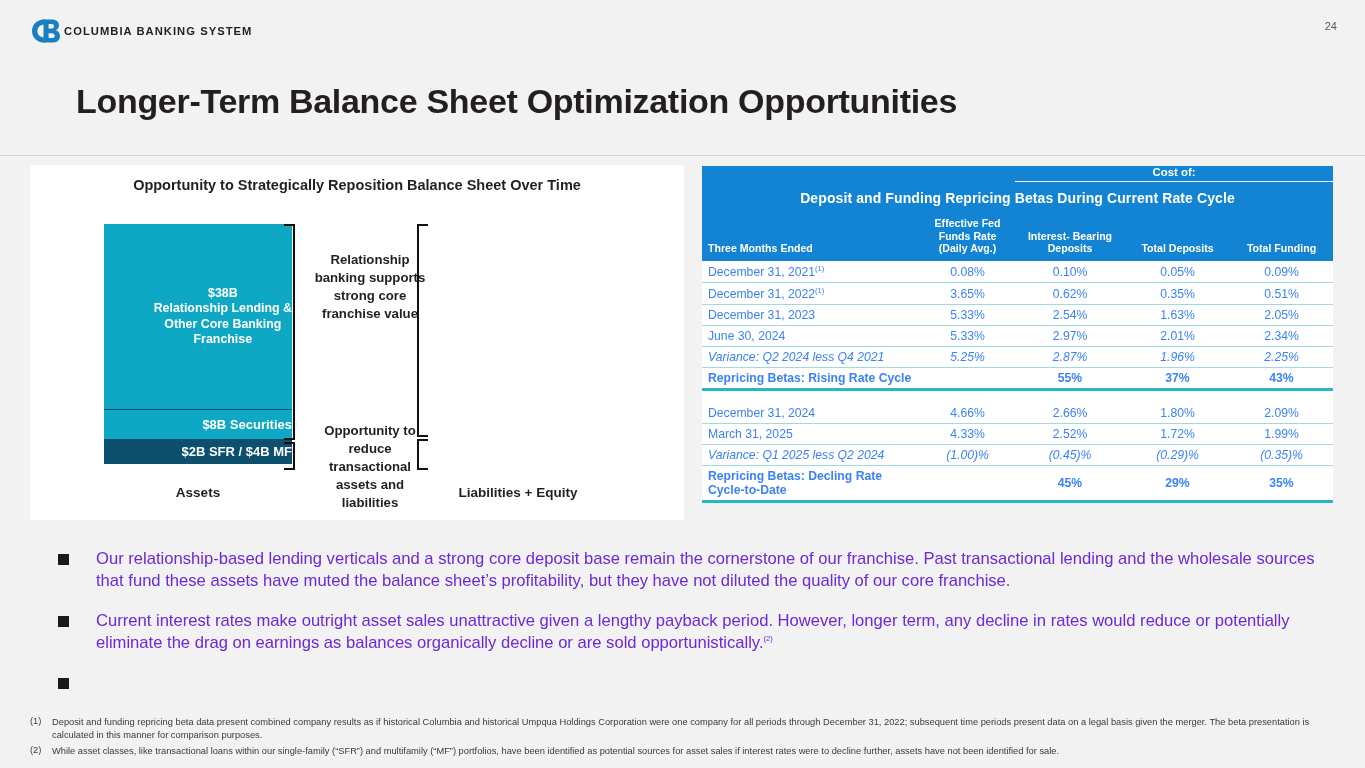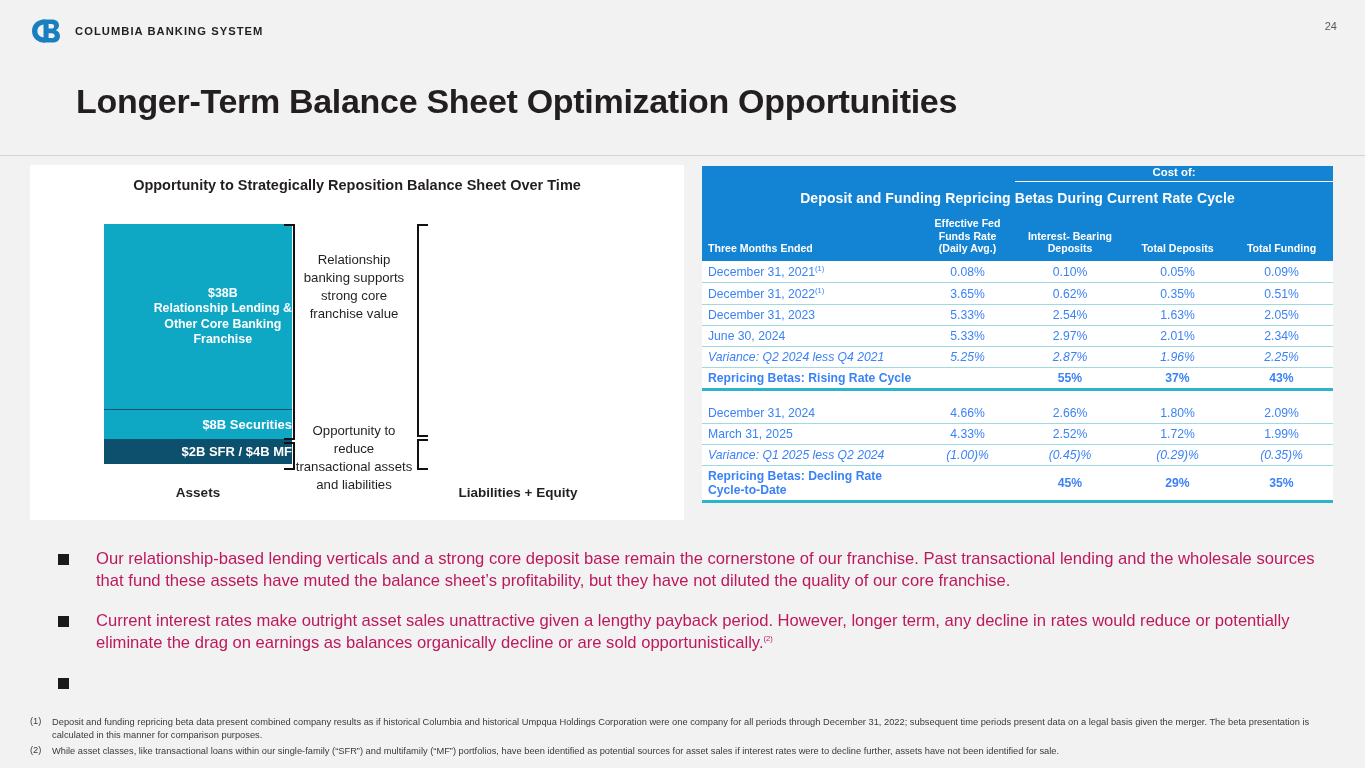--- a/index.html
+++ b/index.html
@@ -5,21 +5,21 @@
   * { box-sizing: border-box; margin: 0; padding: 0; }
   html, body {
     width: 1365px; height: 768px;
     background: #f2f2f2;
     font-family: "Liberation Sans", sans-serif;
     overflow: hidden;
   }
   #slide { position: relative; width: 1365px; height: 768px; background: #f2f2f2; }
 
   
-  .logo-wrap { position: absolute; left: 28px; top: 16px; display: flex; align-items: center; gap: 11px; }
+  .logo-wrap { position: absolute; left: 28px; top: 16px; display: flex; align-items: center; }
   .logo-mark { width: 36px; height: 30px; }
   .logo-text {
     font-size: 11.2px; font-weight: bold; letter-spacing: 1.05px;
     color: #231f20;
   }
   .page-num {
     position: absolute; right: 28px; top: 20px;
     font-size: 11px; color: #5a5a5a;
   }
   .slide-title {
@@ -63,21 +63,21 @@
     font-size: 13.5px; font-weight: bold; color: #231f20;
   }
 
   
   .bracket { position: absolute; border: 2.2px solid #111; }
   .bracket.right-side { border-left: none; }
   .bracket.left-side  { border-right: none; }
 
   .mid-text {
     position: absolute; width: 118px; text-align: center;
-    font-size: 13.2px; font-weight: normal; color: #231f20; line-height: 1.37;
+    font-size: 13.2px; font-weight: bold; color: #231f20; line-height: 1.37; margin-left: 16px;
   }
 
   
   .tbl-wrap { position: absolute; left: 702px; top: 166px; width: 631px; }
   table.betas { width: 631px; border-collapse: collapse; table-layout: fixed; }
   table.betas td, table.betas th { padding: 0; }
 
   .hdr-band { background: #1383d4; color: #fff; }
   .hdr-title {
     text-align: center; font-size: 14px; font-weight: bold;
@@ -108,21 +108,21 @@
   .gaprow td { height: 13px; background: #fff; border: none !important; padding: 0 !important; }
   sup { font-size: 7.6px; vertical-align: super; }
 
   
   .bullets { position: absolute; left: 58px; top: 548px; width: 1282px; }
   .bullet { display: flex; align-items: flex-start; margin-bottom: 17px; }
   .bsq {
     width: 11px; height: 11px; background: #1a1a1a; flex: 0 0 11px;
     margin-top: 6px; margin-right: 27px;
   }
-  .btxt { font-size: 16.6px; color: #be185d; line-height: 1.35; }
+  .btxt { font-size: 16.6px; color: #6d28d9; line-height: 1.35; }
 
   
   .foot { position: absolute; left: 30px; width: 1300px; display: flex; }
   .foot-n { width: 22px; flex: 0 0 22px; font-size: 9.3px; color: #3a3a3a; }
   .foot-t { font-size: 9.3px; color: #3a3a3a; line-height: 1.38; }
   #foot1 { top: 716px; }
   #foot2 { top: 745px; }
 </style>
 </head>
 <body>

